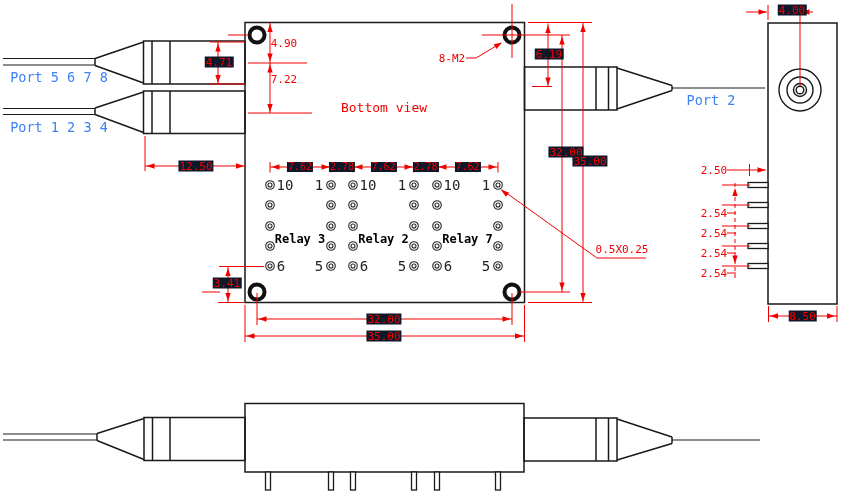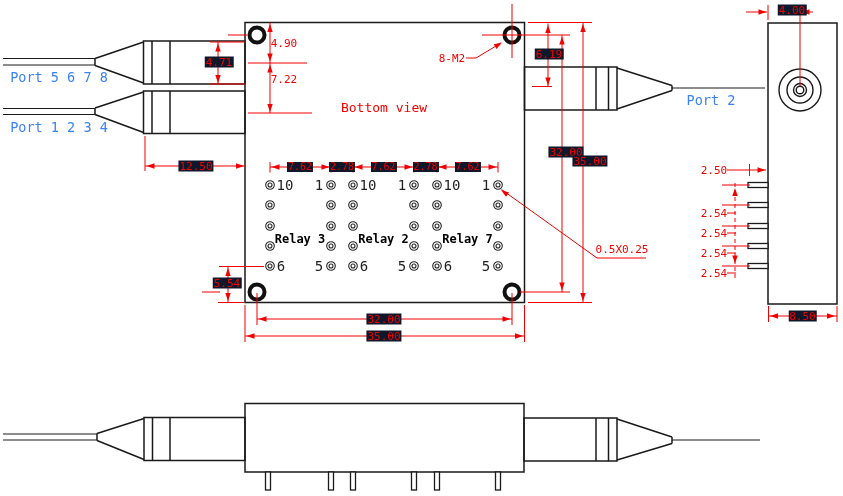--- a/index.html
+++ b/index.html
@@ -244,21 +244,21 @@
 
 <span class="lbl t-dim bg" style="left:219px;top:62px">4.71</span>
 <span class="lbl t-dim bg" style="left:196px;top:166px">12.50</span>
 <span class="lbl t-dim" style="left:284px;top:43px">4.90</span>
 <span class="lbl t-dim" style="left:284px;top:79px">7.22</span>
 <span class="lbl t-dim" style="left:452px;top:58px">8-M2</span>
 <span class="lbl t-dim bg" style="left:549px;top:54px">6.19</span>
 <span class="lbl t-dim bg" style="left:566px;top:152px">32.00</span>
 <span class="lbl t-dim bg" style="left:590px;top:161px">35.00</span>
 <span class="lbl t-dim" style="left:622px;top:249px">0.5X0.25</span>
-<span class="lbl t-dim bg" style="left:227px;top:283px">5.54</span>
+<span class="lbl t-dim bg" style="left:227px;top:283px">3.41</span>
 <span class="lbl t-dim bg" style="left:384px;top:319px">32.00</span>
 <span class="lbl t-dim bg" style="left:384px;top:336px">35.00</span>
 
 <span class="lbl t-dim-s bg" style="left:300px;top:167px">7.62</span>
 <span class="lbl t-dim-s bg" style="left:342px;top:167px">2.78</span>
 <span class="lbl t-dim-s bg" style="left:383.5px;top:167px">7.62</span>
 <span class="lbl t-dim-s bg" style="left:425.5px;top:167px">2.78</span>
 <span class="lbl t-dim-s bg" style="left:467.5px;top:167px">7.62</span>
 
 <span class="lbl t-dim bg" style="left:792px;top:10px">4.00</span>

